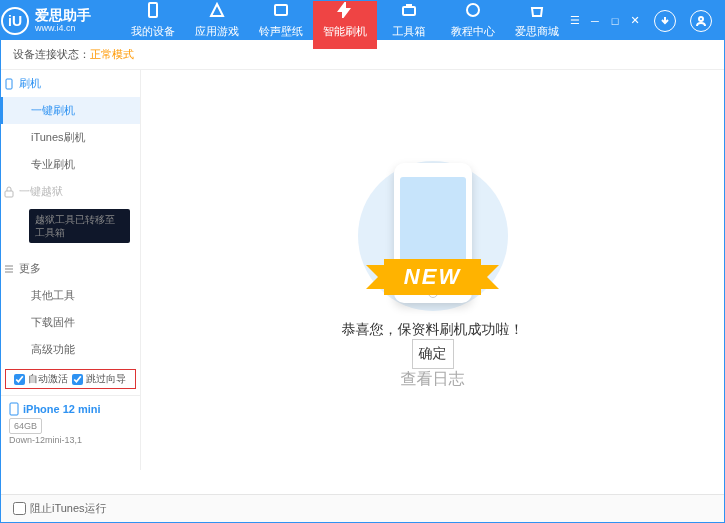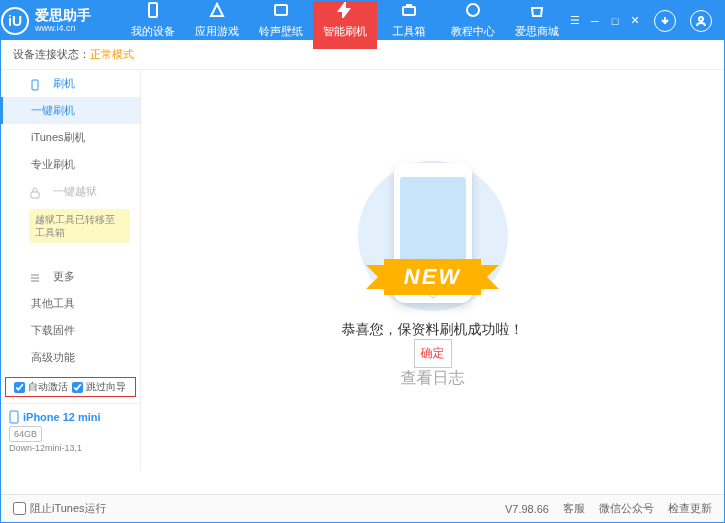--- a/index.html
+++ b/index.html
@@ -14,46 +14,46 @@
 .nav-item.active{background:#ef4444}
 .nav-icon{width:18px;height:18px}
 .win-ctrl{display:flex;gap:10px;padding-right:12px;align-items:center}
 .win-btn{width:10px;height:10px;display:flex;align-items:center;justify-content:center;cursor:pointer;font-size:11px}
 .circ-btn{width:22px;height:22px;border:1.5px solid #fff;border-radius:50%;display:flex;align-items:center;justify-content:center;cursor:pointer;margin-left:4px}
 .status-bar{height:30px;display:flex;align-items:center;padding-left:12px;font-size:11px;color:#555;border-bottom:1px solid #eee}
 .status-val{color:#ff9800;}
 .body{display:flex;height:400px}
 .sidebar{width:140px;border-right:1px solid #eee;font-size:11px;color:#555;display:flex;flex-direction:column}
 .sb-scroll{overflow-y:auto}
-.sb-group{display:flex;align-items:flex-end;gap:12px;padding:6px 28px;color:#666}
+.sb-group{display:flex;align-items:center;gap:4px;padding:6px 2px;color:#666}
 .sb-group.active{color:#2e92f2}
 .sb-item{padding:6px 10px 6px 30px;cursor:pointer;color:#666}
 .sb-item.active{background:#eaf3fd;color:#2e92f2;border-left:2px solid #2e92f2;padding-left:28px}
-.sb-note{background:#fef9c3;color:#888;margin:4px 10px 20px 28px;padding:4px 6px;font-size:10px;line-height:1.3;border-radius:2px}
+.sb-note{background:#0f172a;color:#888;margin:4px 10px 12px 28px;padding:4px 6px;font-size:10px;line-height:1.3;border-radius:2px}
 .sb-locked{color:#bbb}
 .cb-row{display:flex;gap:4px;padding:2px 8px;border:1px solid #d33;margin:6px 4px}
 .cb-lbl{display:flex;align-items:center;gap:3px;color:#555;font-size:10px}
 .cb-lbl input{accent-color:#2e92f2;width:11px;height:11px}
 .device{padding:6px 8px;border-top:1px solid #eee}
 .dev-name{color:#2e92f2;font-size:11px;font-weight:bold;display:flex;align-items:center;gap:4px}
 .dev-badge{display:inline-block;border:1px solid #ccc;border-radius:2px;padding:2px 4px;font-size:9px;color:#888;margin-top:2px}
 .dev-sub{font-size:9px;color:#888;margin-top:1px}
 .main{flex:1;display:flex;flex-direction:column;align-items:center;justify-content:center;}
 .illus{position:relative;width:170px;height:170px}
 .illus-bg{width:150px;height:150px;background:#e3f0fb;border-radius:50%;position:absolute;top:10px;left:10px}
 .phone{position:absolute;width:78px;height:140px;background:#fff;border-radius:10px;left:46px;top:12px;box-shadow:0 4px 10px rgba(0,0,0,.15)}
 .phone-scr{position:absolute;inset:14px 6px 18px;background:#c7e4fb;border-radius:3px}
 .phone-btn{position:absolute;bottom:5px;left:50%;transform:translateX(-50%);width:10px;height:10px;border:1px solid #ccc;border-radius:50%}
 .ribbon{position:absolute;bottom:26px;left:0;right:0;display:flex;justify-content:center}
 .ribbon-in{background:#ffb300;color:#fff;font-weight:900;font-size:22px;letter-spacing:2px;padding:5px 20px;position:relative;font-style:italic}
 .ribbon-in::before,.ribbon-in::after{content:"";position:absolute;top:6px;border:12px solid #ffb300;width:0;height:0}
 .ribbon-in::before{left:-18px;border-left-color:transparent}
 .ribbon-in::after{right:-18px;border-right-color:transparent}
 .msg{font-size:14px;color:#333}
-.ok-btn{border:1px solid #ccc;background:#fff;padding:5px 6px;font-size:12px;color:#ef4444;cursor:pointer}
+.ok-btn{border:1px solid #ccc;background:#fff;padding:5px 6px;font-size:14px;color:#404040;cursor:pointer}
 .log-link{font-size:16px;color:#aaa;cursor:pointer}
 .footer{position:absolute;bottom:0;left:0;right:0;height:28px;border-top:1px solid #e5e5e5;display:flex;align-items:center;padding:0 12px;font-size:11px;color:#666;background:#fafafa}
 .ft-left{display:flex;align-items:center;gap:4px}
 .ft-right{margin-left:auto;display:flex;align-items:center;gap:14px}
 .ft-right span{cursor:pointer}
 .i-group{width:12px;height:12px}
 .mini-svg{width:16px;height:16px;stroke:#fff;fill:none;stroke-width:2}
 </style>
 </head>
 <body>
@@ -202,19 +202,13 @@
     <button class="ok-btn">确定</button>
     <div class="log-link">查看日志</div>
   </div>
 </div>
 
 <div class="footer">
   <label class="ft-left">
     <input type="checkbox" style="">
     <span>阻止iTunes运行</span>
   </label>
-  <div class="ft-right">
-    <span>V7.98.66</span>
-    <span>客服</span>
-    <span>微信公众号</span>
-    <span>检查更新</span>
-  </div>
 </div>
 
 </body></html>

